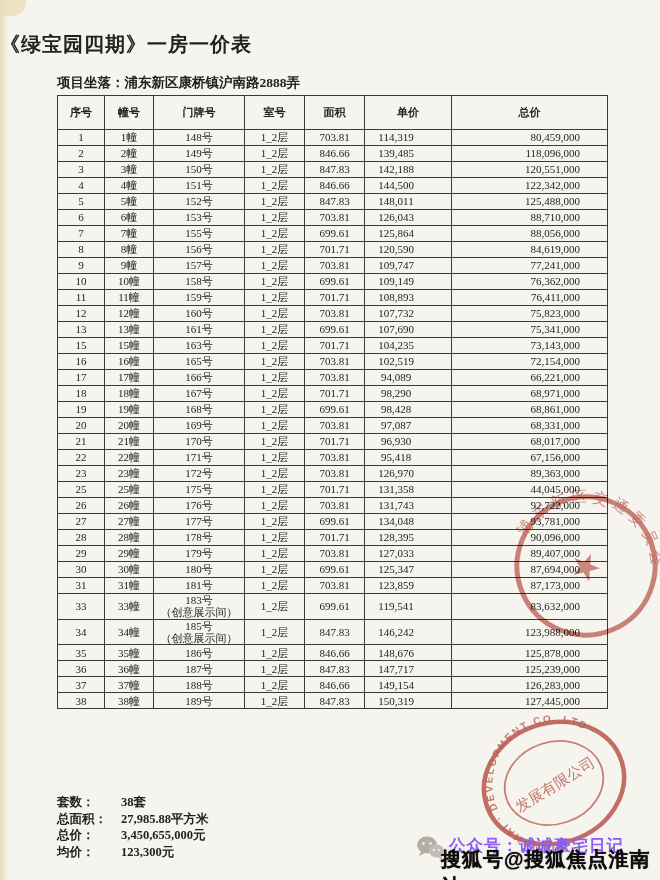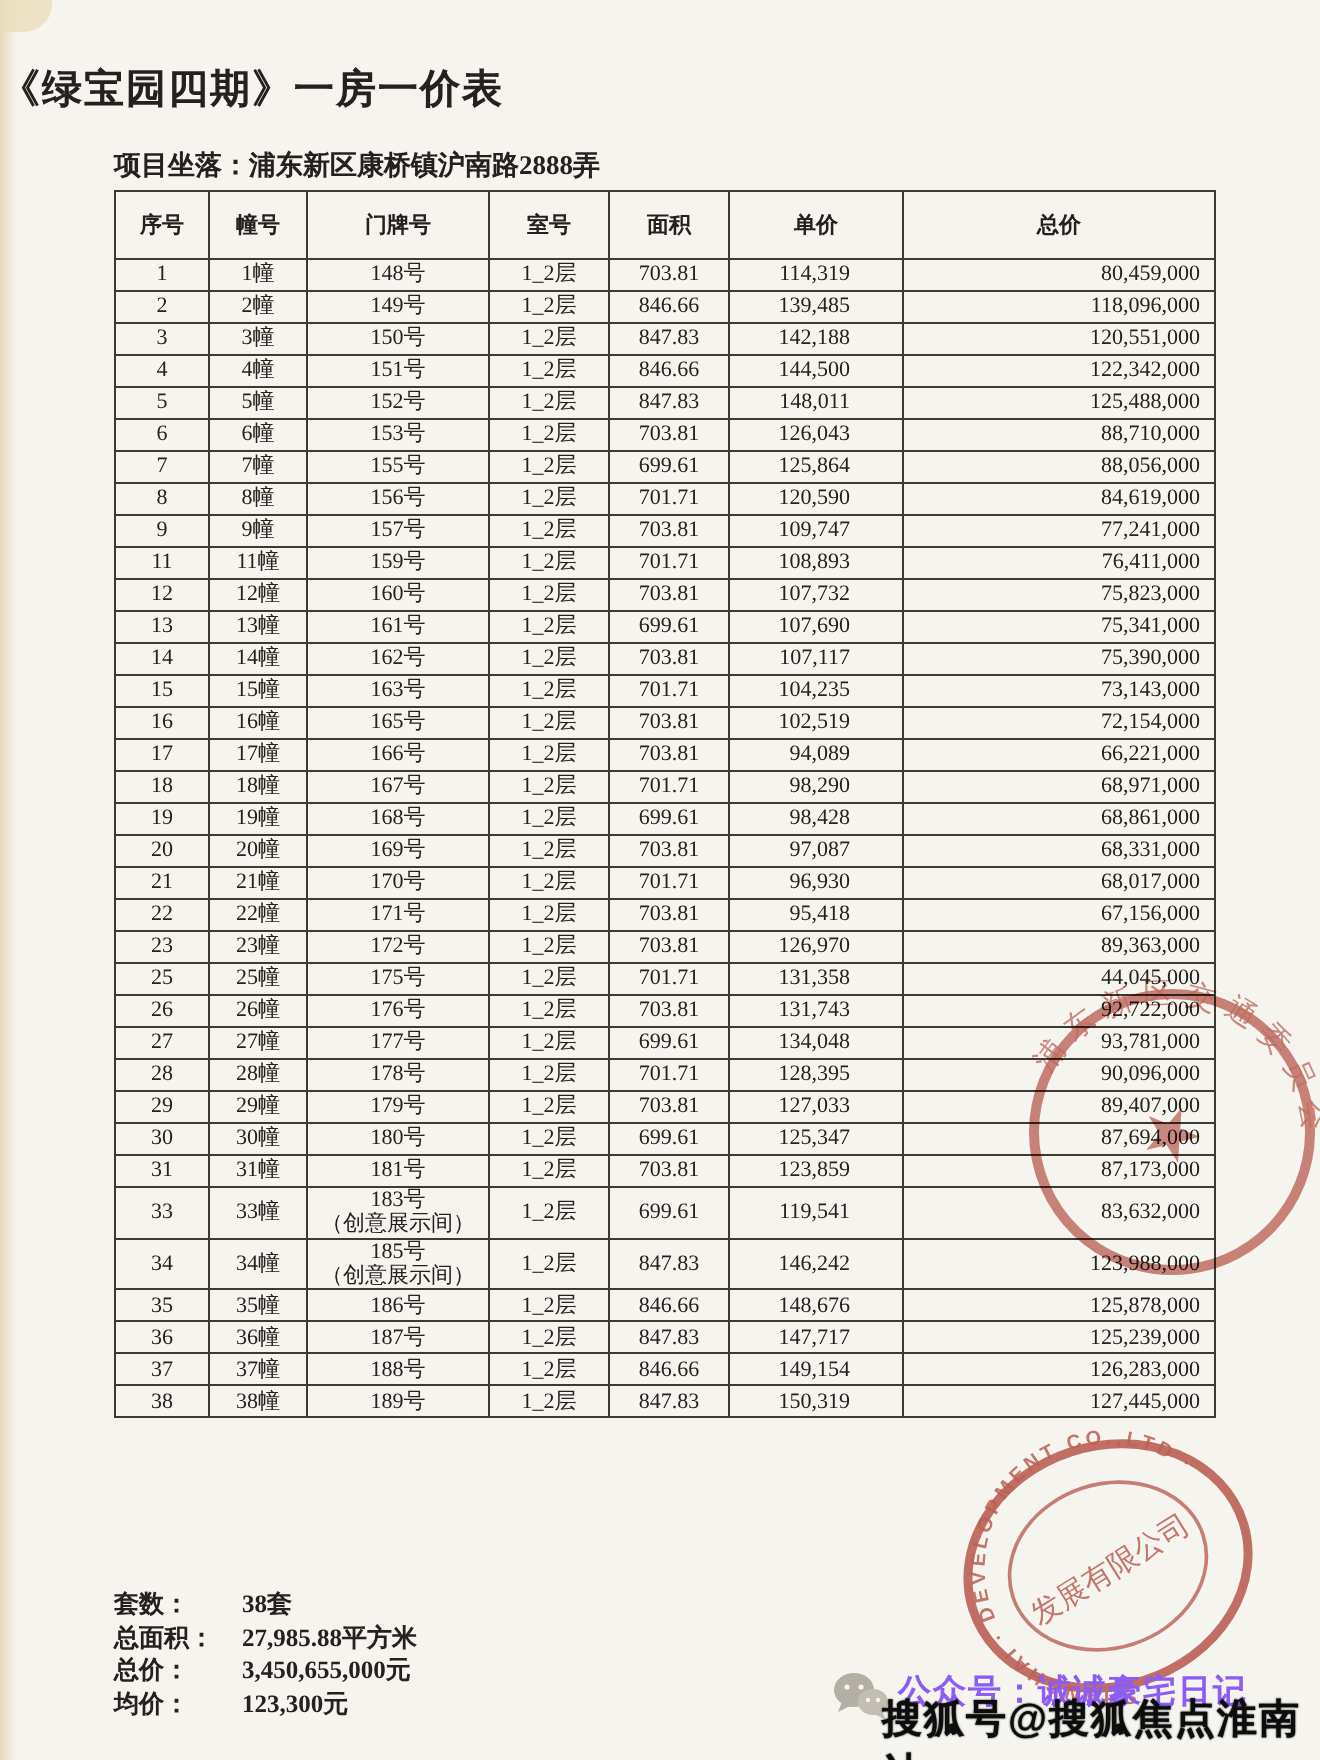--- a/index.html
+++ b/index.html
@@ -15,22 +15,22 @@
         font-size:20px;font-weight:bold;letter-spacing:1px;}
   .location{position:absolute;left:57px;top:74px;font-size:13.5px;font-weight:bold;}
 
   table.price{position:absolute;left:57px;top:95px;width:550px;
         border-collapse:collapse;table-layout:fixed;z-index:2;}
   table.price th,table.price td{border:1px solid #3d3a34;overflow:hidden;}
   table.price thead th{height:31px;font-size:11px;font-weight:bold;
         text-align:center;background:#f6f4ee;}
   table.price tbody td{height:15px;font-size:11px;line-height:1.12;
         text-align:center;padding:0 2px;white-space:pre-line;}
-  table.price td.c5{text-align:right;padding-right:26px;}
-  table.price td.c6{text-align:right;padding-right:7px;}
+  table.price td.c5{padding-right:26px;}
+  table.price td.c6{text-align:right;padding-right:27px;}
 
   .summary{position:absolute;left:57px;top:794px;font-size:12.5px;
         font-weight:600;line-height:16.5px;z-index:2;}
   .summary .lab{display:inline-block;width:64px;}
 
   .stamp{position:absolute;z-index:4;pointer-events:none;mix-blend-mode:multiply;}
 
   .wm-gray{position:absolute;left:449px;top:835px;font-size:16.5px;
         color:#8b5cf6;font-weight:bold;letter-spacing:1px;z-index:5;}
   .wm-icon{position:absolute;left:415px;top:835px;z-index:5;}
@@ -145,20 +145,29 @@
         <tr>
           <td class="c0">9</td>
           <td class="c1">9幢</td>
           <td class="c2">157号</td>
           <td class="c3">1_2层</td>
           <td class="c4">703.81</td>
           <td class="c5">109,747</td>
           <td class="c6">77,241,000</td>
         </tr>
         <tr>
+          <td class="c0">10</td>
+          <td class="c1">10幢</td>
+          <td class="c2">158号</td>
+          <td class="c3">1_2层</td>
+          <td class="c4">699.61</td>
+          <td class="c5">109,149</td>
+          <td class="c6">76,362,000</td>
+        </tr>
+        <tr>
           <td class="c0">11</td>
           <td class="c1">11幢</td>
           <td class="c2">159号</td>
           <td class="c3">1_2层</td>
           <td class="c4">701.71</td>
           <td class="c5">108,893</td>
           <td class="c6">76,411,000</td>
         </tr>
         <tr>
           <td class="c0">12</td>
@@ -170,29 +179,20 @@
           <td class="c6">75,823,000</td>
         </tr>
         <tr>
           <td class="c0">13</td>
           <td class="c1">13幢</td>
           <td class="c2">161号</td>
           <td class="c3">1_2层</td>
           <td class="c4">699.61</td>
           <td class="c5">107,690</td>
           <td class="c6">75,341,000</td>
-        </tr>
-        <tr>
-          <td class="c0">14</td>
-          <td class="c1">14幢</td>
-          <td class="c2">162号</td>
-          <td class="c3">1_2层</td>
-          <td class="c4">703.81</td>
-          <td class="c5">107,117</td>
-          <td class="c6">75,390,000</td>
         </tr>
         <tr>
           <td class="c0">15</td>
           <td class="c1">15幢</td>
           <td class="c2">163号</td>
           <td class="c3">1_2层</td>
           <td class="c4">701.71</td>
           <td class="c5">104,235</td>
           <td class="c6">73,143,000</td>
         </tr>

